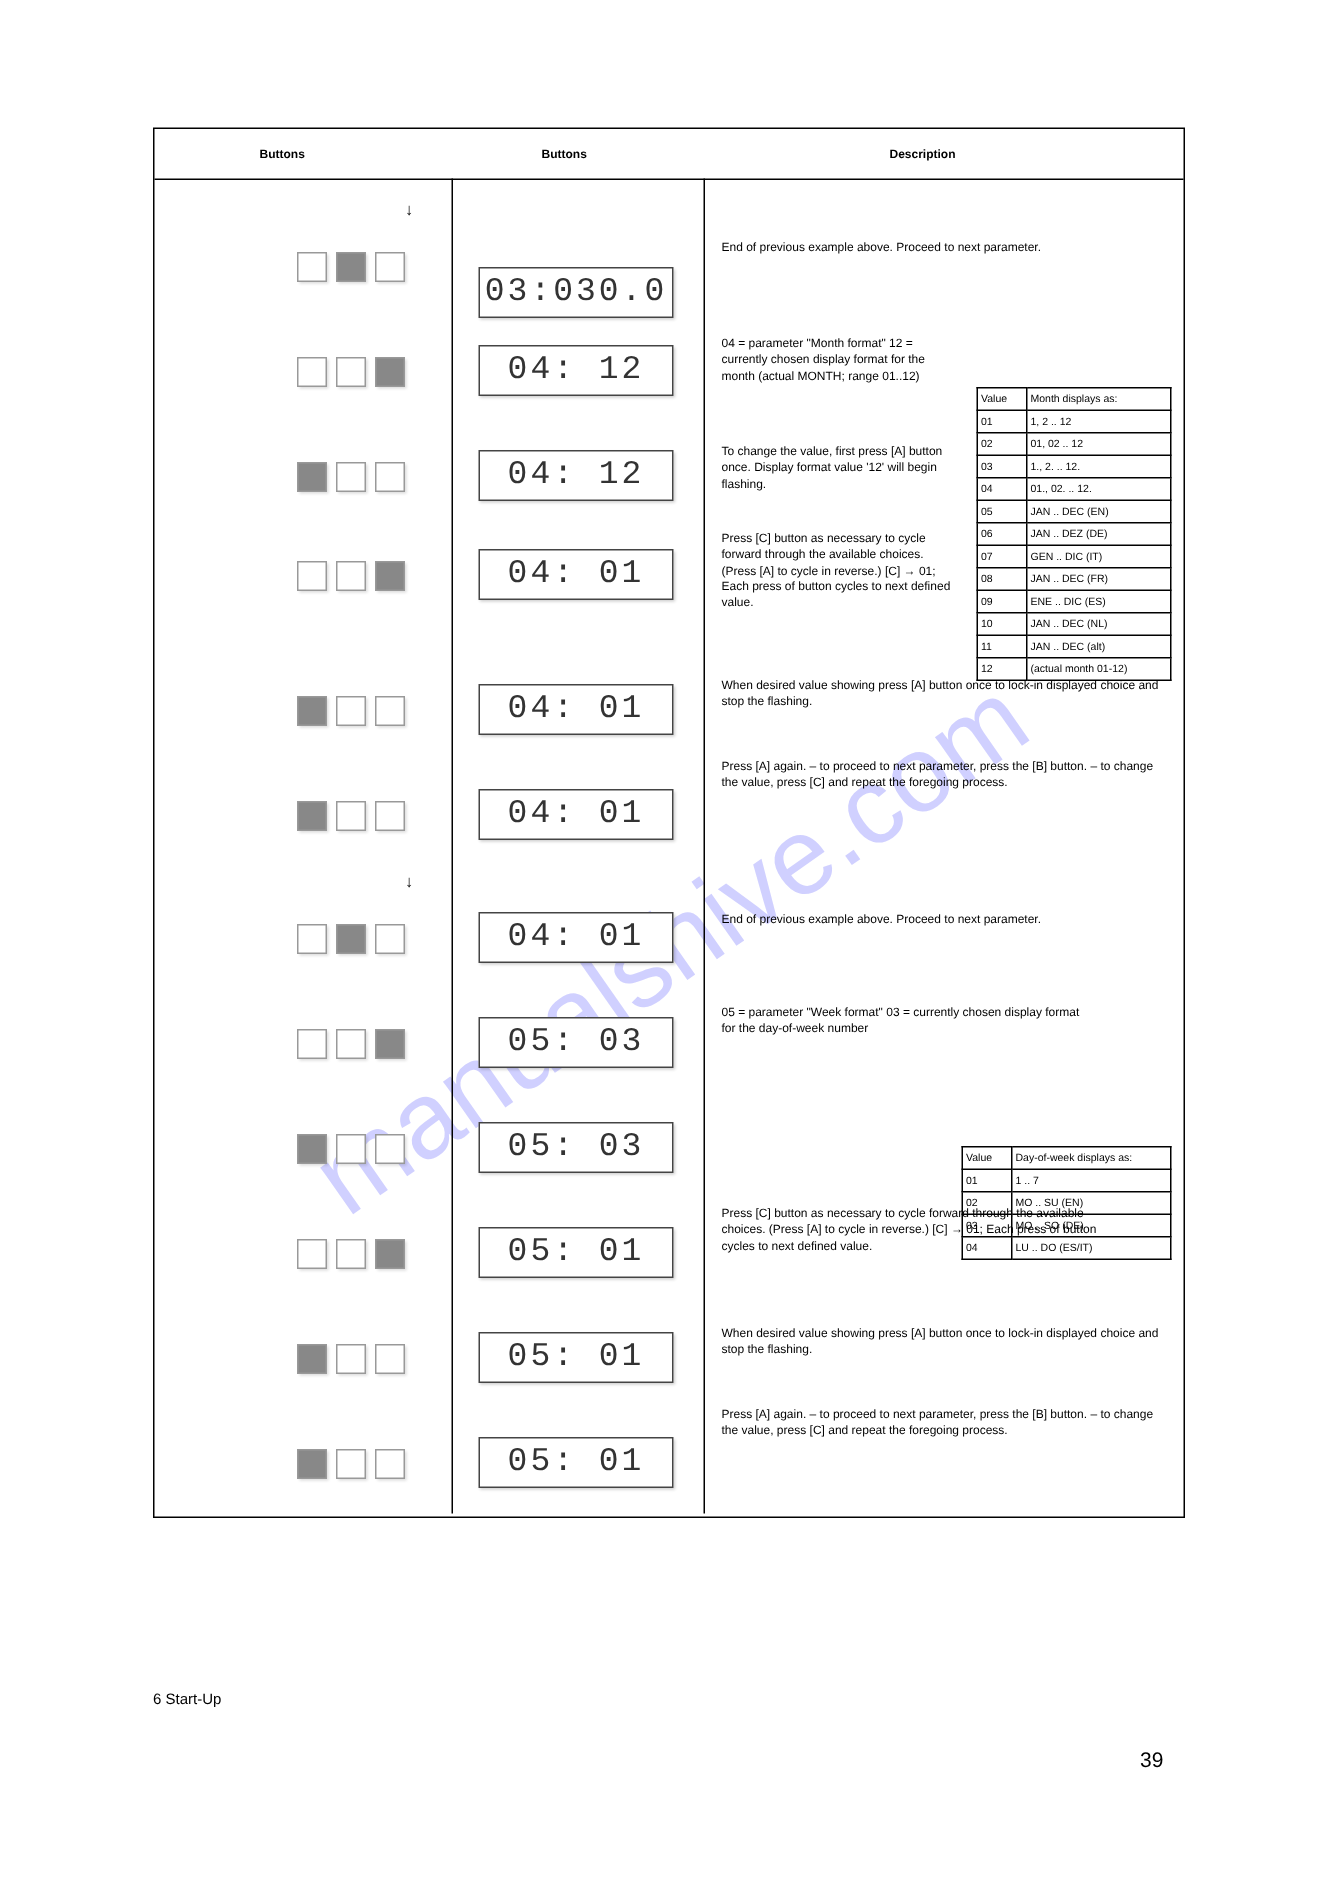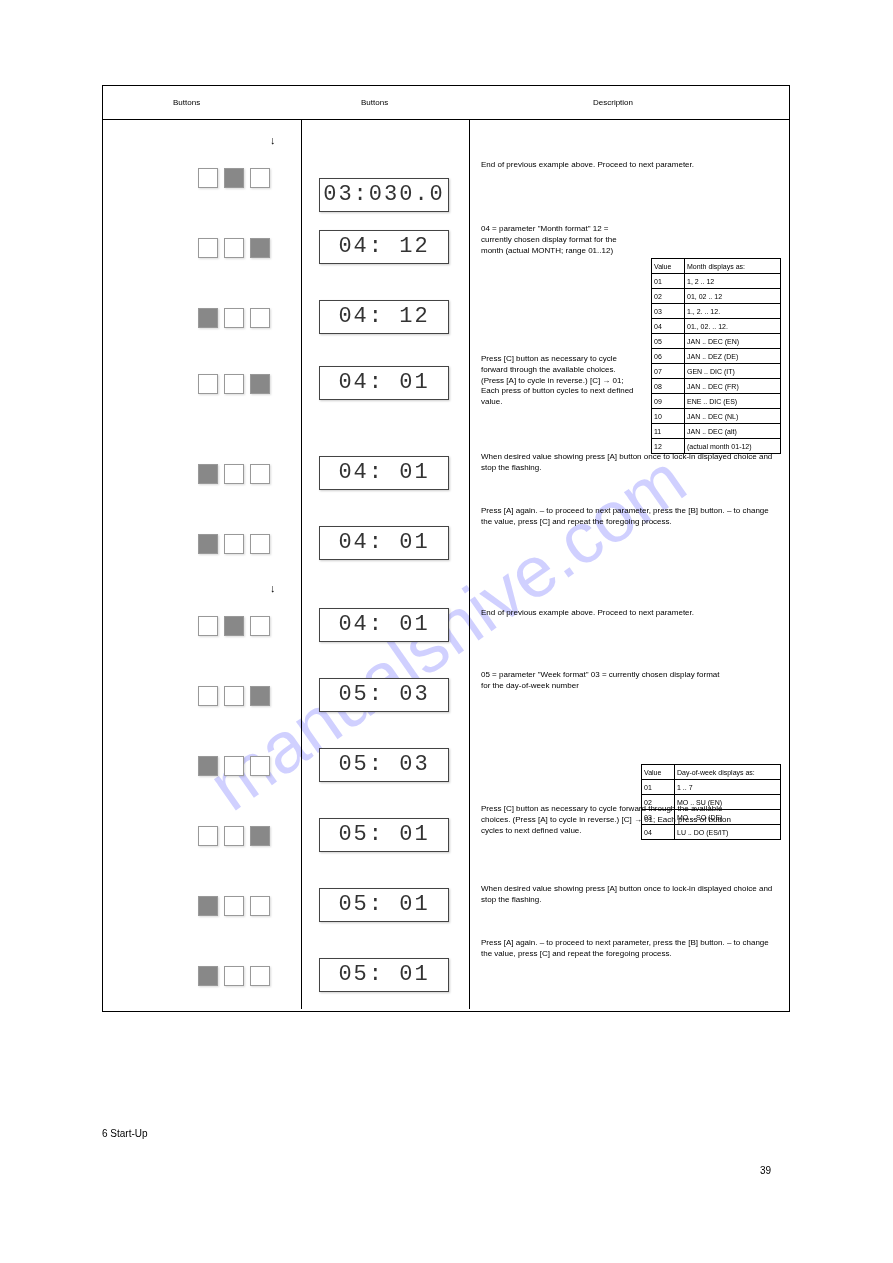--- a/index.html
+++ b/index.html
@@ -9,21 +9,21 @@
 .vline{position:absolute;top:33px;width:1px;background:#000}
 .btns{position:absolute;display:flex;gap:6px}
 .btn{width:18px;height:18px;border:1px solid #999;background:#fff;box-shadow:1px 1px 2px rgba(0,0,0,0.15)}
 .btn.f{background:#888}
 .disp{position:absolute;width:128px;height:32px;border:1px solid #444;box-shadow:1px 1px 2px rgba(0,0,0,0.2);font-family:'Courier New',monospace;font-size:22px;text-align:center;letter-spacing:2px;line-height:32px;color:#333;background:#fff}
 .arrow{position:absolute;font-size:11px}
 .stbl{position:absolute;border-collapse:collapse;font-size:7px}
 .stbl td{border:1px solid #000;padding:1px 2px;height:12px}
 .wm{position:absolute;left:50%;top:50%;transform:translate(-50%,-50%) rotate(-35deg);font-size:72px;color:rgba(120,120,255,0.35);font-family:Arial;pointer-events:none}
 .txt{position:absolute;font-size:8px;width:300px;line-height:1.35}
-.hdr{position:absolute;font-size:8px;font-weight:normal}
+.hdr{position:absolute;font-size:8px;font-weight:bold}
 </style>
 </head>
 <body>
 
 <div class="page">
 
 <div class="wm">manualshive.com</div>
 
 <div class="frame">
   <div class="hline" style="top:33px"></div>
@@ -51,20 +51,21 @@
       </div>
   <div class="disp" style="left:216px;top:144px">04:   12</div>
   <div class="txt" style="left:378px;top:138px;width:160px">04 = parameter "Month format" 12 = currently chosen display format for the month (actual MONTH; range 01..12)</div>
 
   <div class="btns" style="left:95px;top:222px">
         <div class="btn f"></div>
         <div class="btn"></div>
         <div class="btn"></div>
       </div>
   <div class="disp" style="left:216px;top:214px">04:   12</div>
+  <div class="txt" style="left:378px;top:210px;width:160px">To change the value, first press [A] button once. Display format value '12' will begin flashing.</div>
 
   <div class="btns" style="left:95px;top:288px">
         <div class="btn"></div>
         <div class="btn"></div>
         <div class="btn f"></div>
       </div>
   <div class="disp" style="left:216px;top:280px">04:   01</div>
   <div class="txt" style="left:378px;top:268px;width:160px">Press [C] button as necessary to cycle forward through the available choices. (Press [A] to cycle in reverse.) [C] → 01; Each press of button cycles to next defined value.</div>
 
   <div class="btns" style="left:95px;top:378px">
@@ -209,15 +210,15 @@
           </tr>
     <tr>
             <td>04</td>
             <td>LU .. DO (ES/IT)</td>
           </tr>
   </tbody>
       </table>
 </div>
 
 <div style="position:absolute;left:102px;top:1128px;font-size:10px">6  Start-Up</div>
-<div style="position:absolute;left:760px;top:1165px;font-size:10px">39</div>
+<div style="position:absolute;left:760px;top:1165px;font-size:14px">39</div>
 
 </div>
 
 </body></html>

